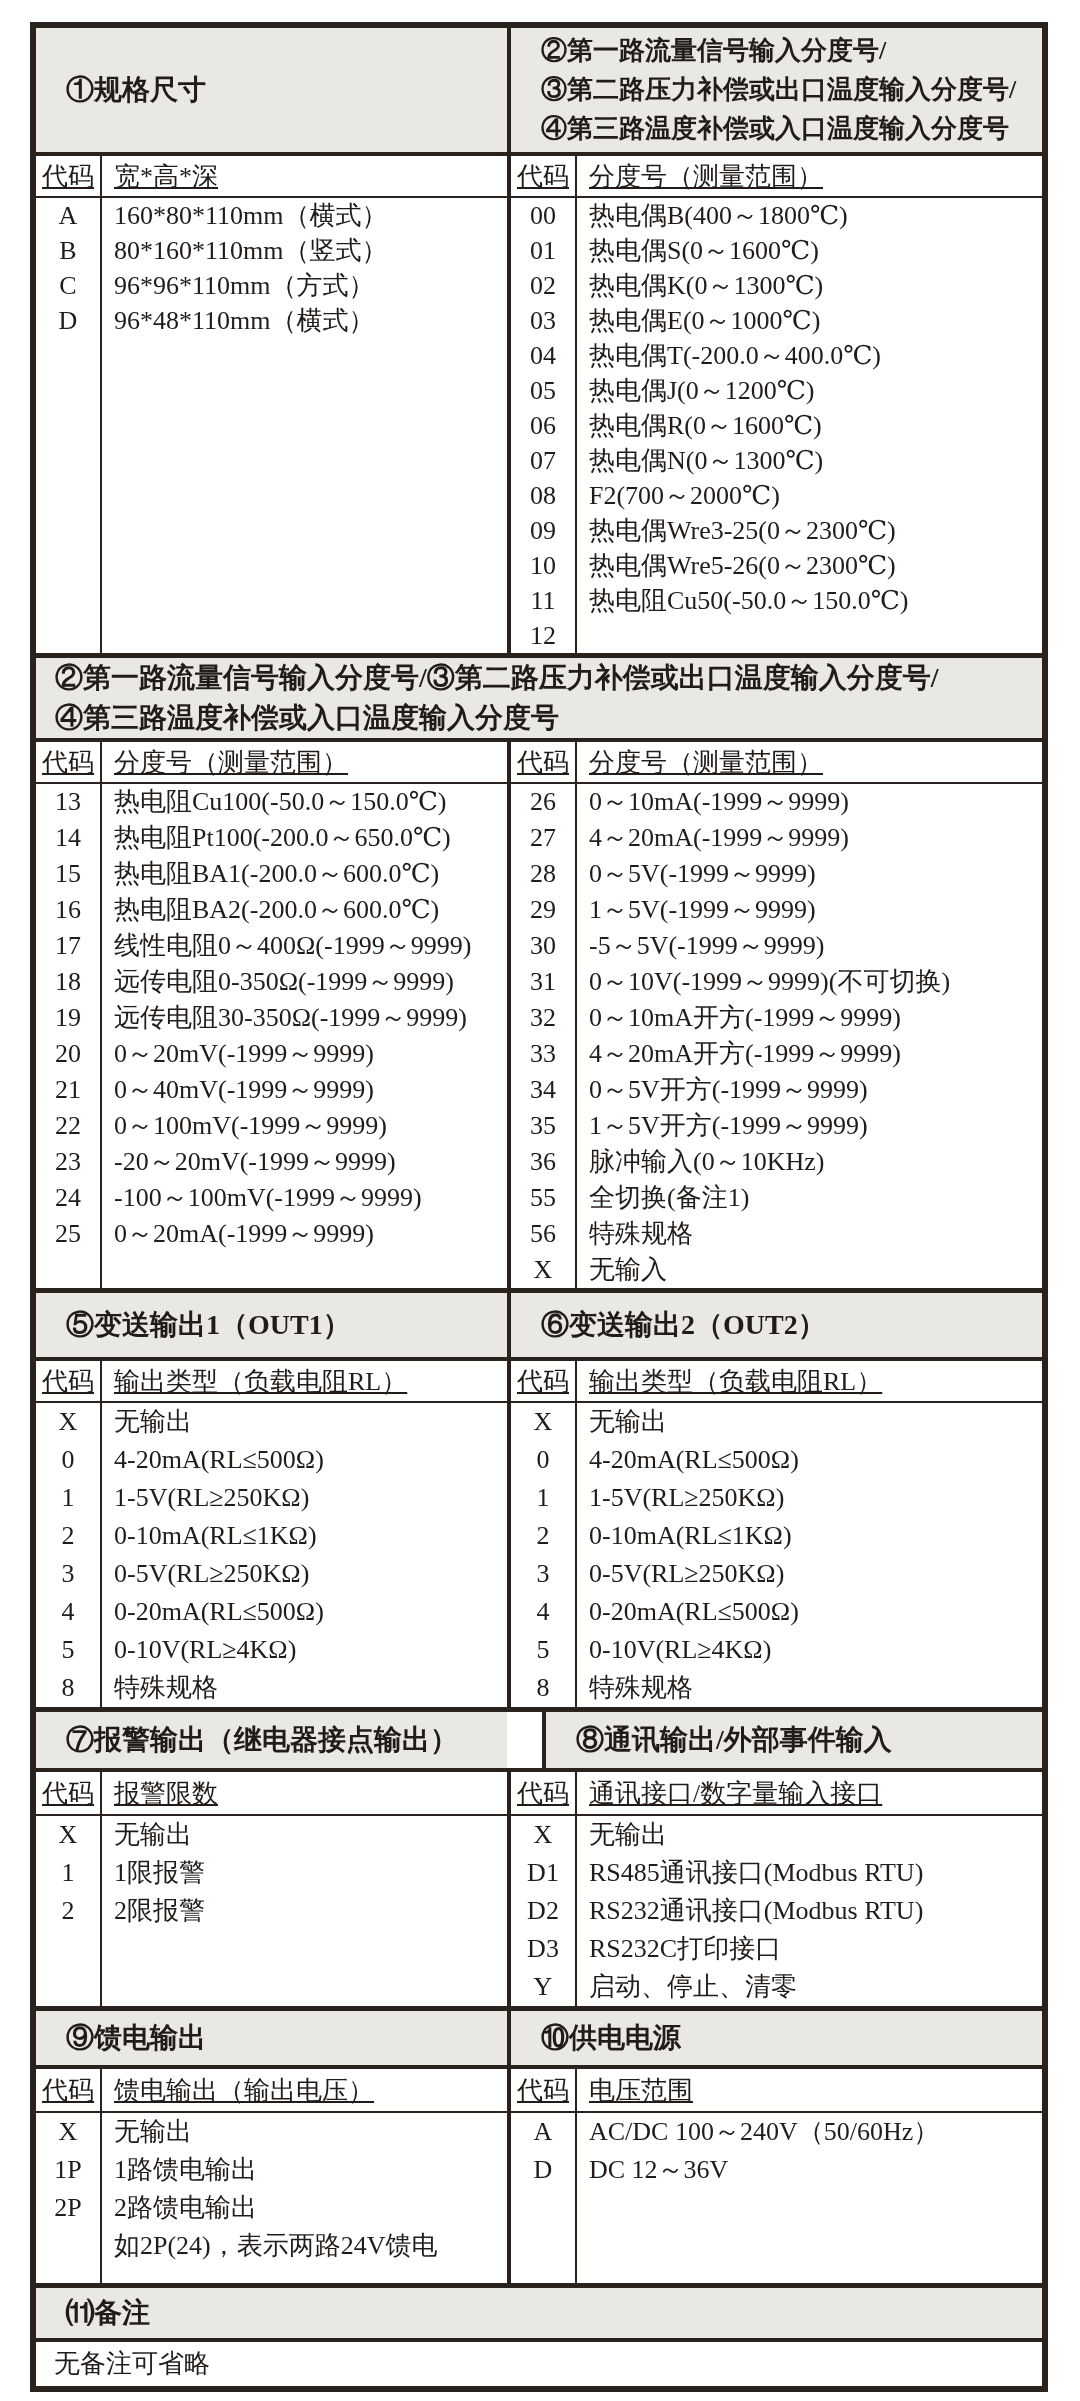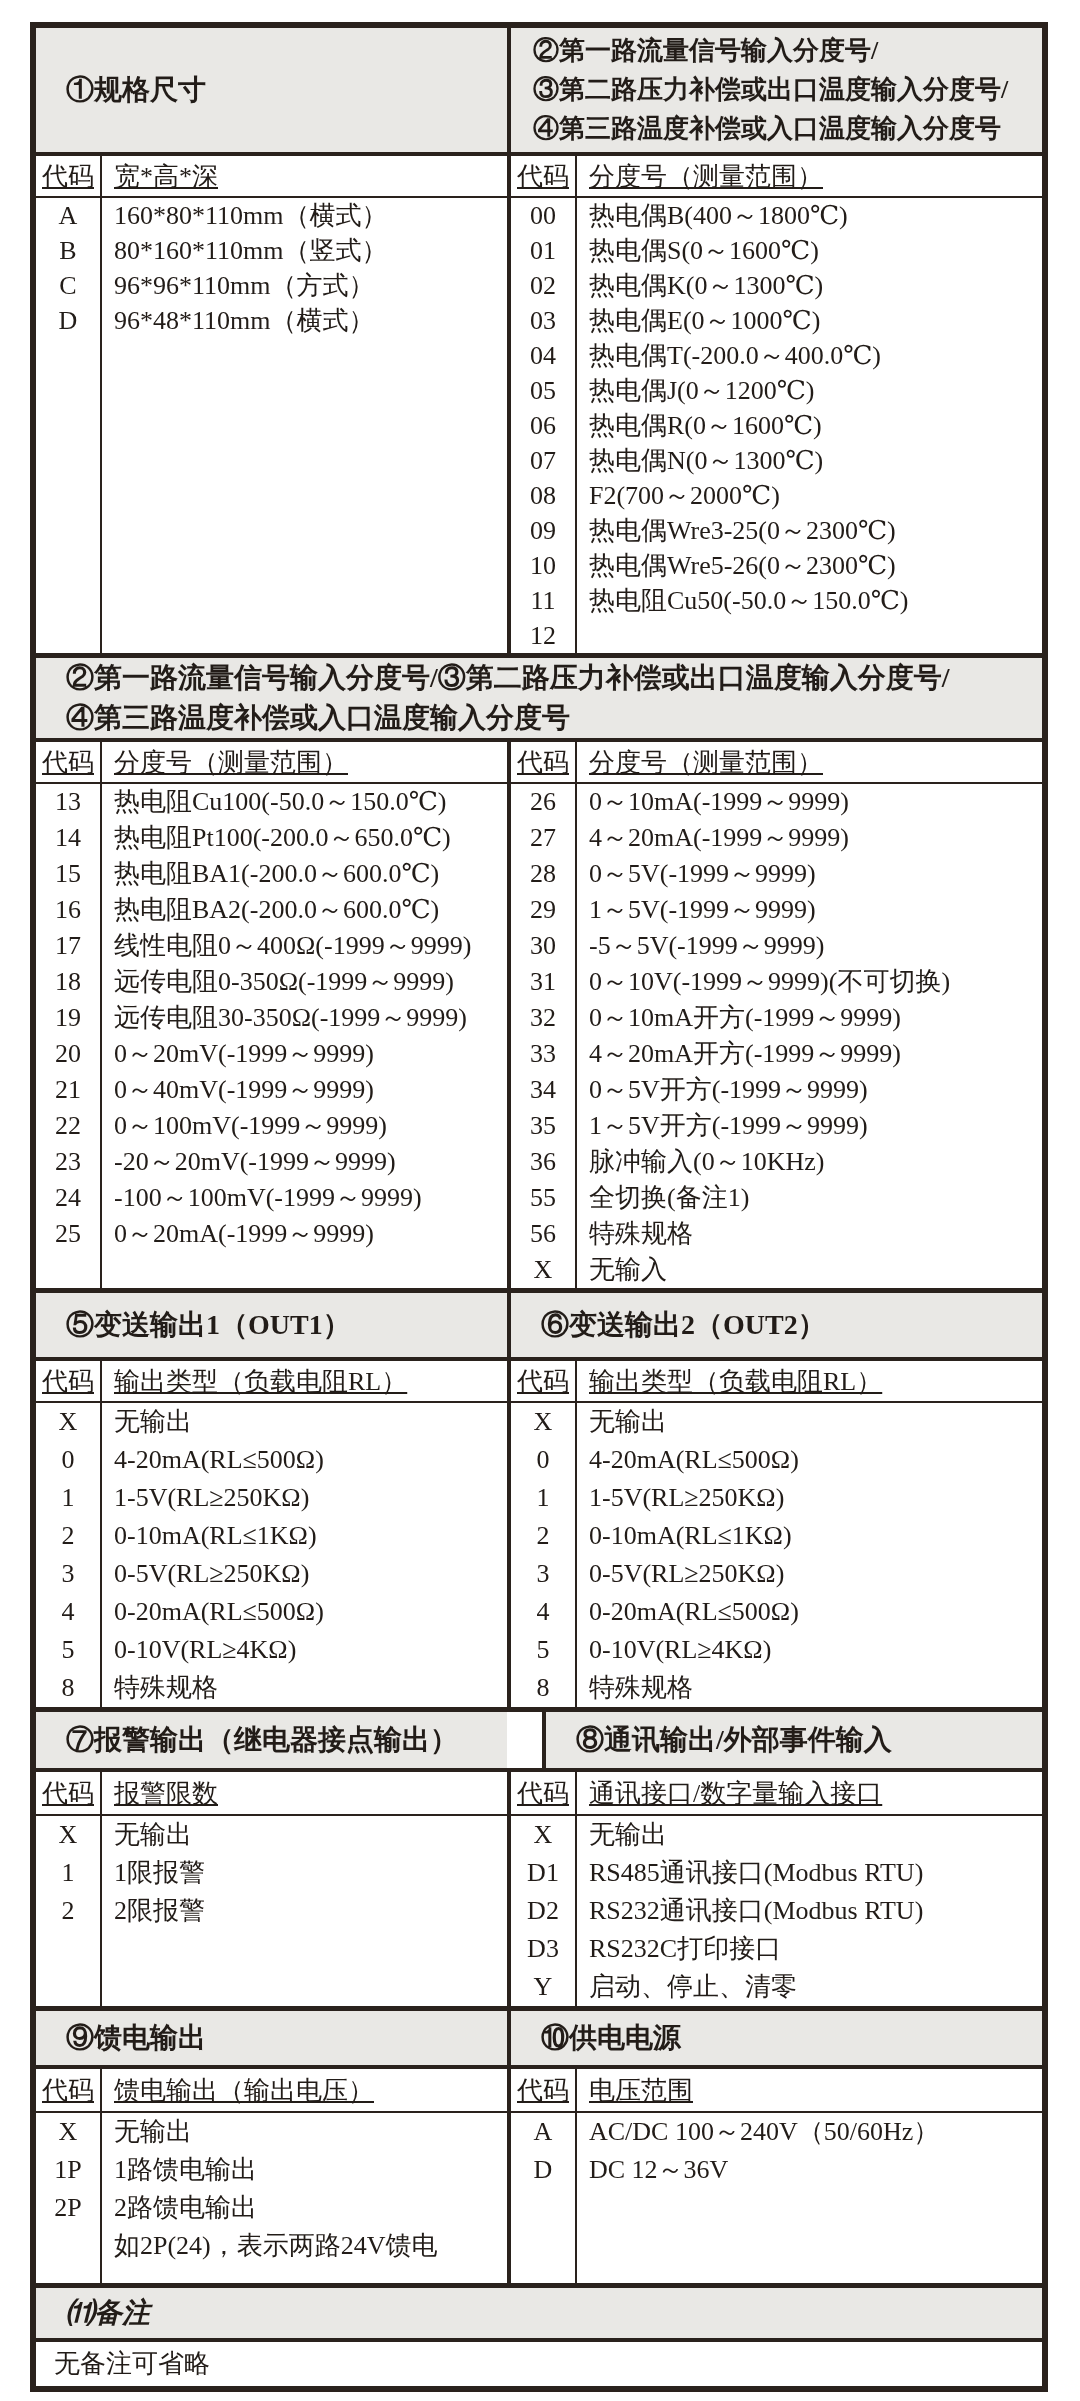--- a/index.html
+++ b/index.html
@@ -17,22 +17,22 @@
     position:absolute;left:30px;top:22px;width:1018px;
     border:6px solid var(--bc);background:#fff;box-sizing:border-box;
   }
   .split{display:flex;align-items:stretch;}
   .half-l{flex:0 0 471px;width:471px;box-sizing:border-box;}
   .half-r{flex:1;border-left:4px solid var(--bc);box-sizing:border-box;}
   .sec{border-top:5px solid var(--bc);}
   .band-row{border-bottom:4px solid var(--bc);}
   .band{background:var(--band);font-weight:bold;white-space:nowrap;overflow:hidden;}
   .band-title{padding-left:30px;font-size:28px;}
-  .mlines{padding:3px 0 0 22px;font-size:26px;line-height:39px;}
-  .mlines2{padding-left:30px;font-size:28px;line-height:40px;height:72px;}
+  .mlines{padding:3px 0 0 22px;font-size:26px;line-height:39px;margin-left:8px;}
+  .mlines2{padding-left:19px;font-size:28px;line-height:40px;height:72px;}
   .hdr{display:flex;border-bottom:2px solid var(--bc);font-size:26px;text-decoration:underline;}
   .hcode{flex:0 0 64px;width:64px;text-align:center;border-right:2px solid var(--bc);box-sizing:content-box;}
   .hlabel{flex:1;padding-left:12px;white-space:nowrap;overflow:hidden;}
   .tbody{display:flex;align-items:stretch;font-size:26px;}
   .codes{flex:0 0 64px;width:64px;border-right:2px solid var(--bc);}
   .labels{flex:1;overflow:hidden;}
   .codes>div{height:var(--rh);line-height:var(--rh);text-align:center;}
   .labels>div{height:var(--rh);line-height:var(--rh);padding-left:12px;white-space:nowrap;}
   
   .s1 .band-row{height:124px;}
@@ -47,21 +47,21 @@
   .s3 .hdr{height:42px;line-height:42px;}
   .s3 .tbody{height:304px;--rh:38px;}
   .s4 .band-row{height:56px;gap:35px;}
   .s4 .band-lh{line-height:56px;}
   .s4 .hdr{height:44px;line-height:44px;}
   .s4 .tbody{height:190px;--rh:38px;}
   .s5 .band-row{height:54px;}
   .s5 .band-lh{line-height:54px;}
   .s5 .hdr{height:44px;line-height:44px;}
   .s5 .tbody{height:170px;--rh:38px;}
-  .s6-band{height:50px;line-height:50px;font-style:italic;}
+  .s6-band{height:50px;line-height:50px;}
   .s6-note{height:44px;line-height:44px;padding-left:18px;font-size:26px;}
 </style>
 </head>
 <body>
 
 <div class="sheet">
 
   <div class="s1">
     <div class="split band-row">
       <div class="half-l band band-title band-lh">①规格尺寸</div>

